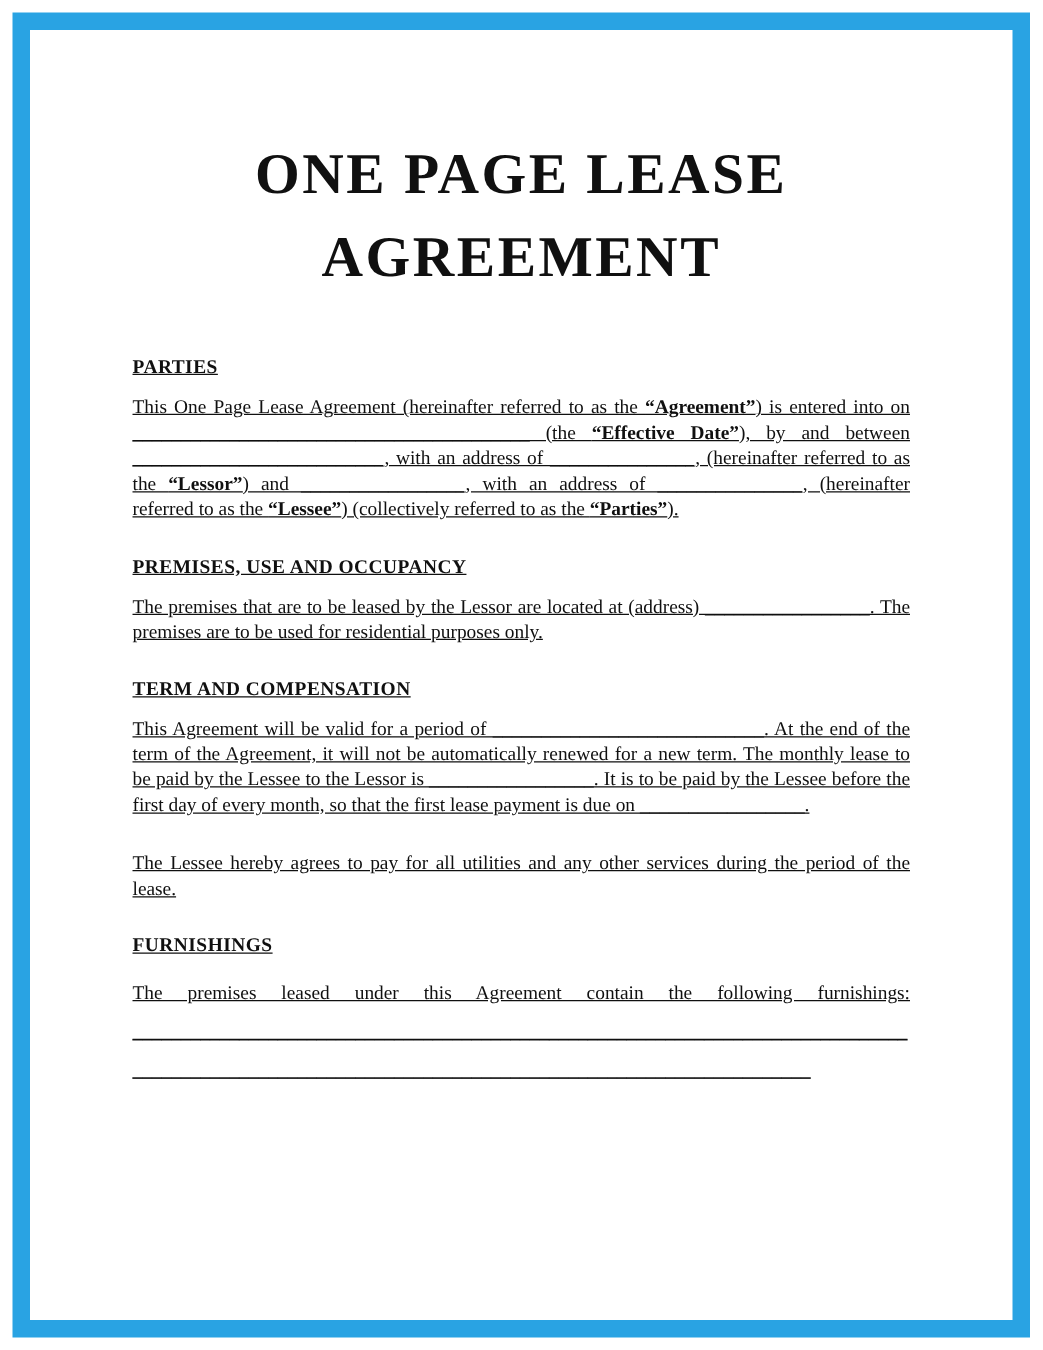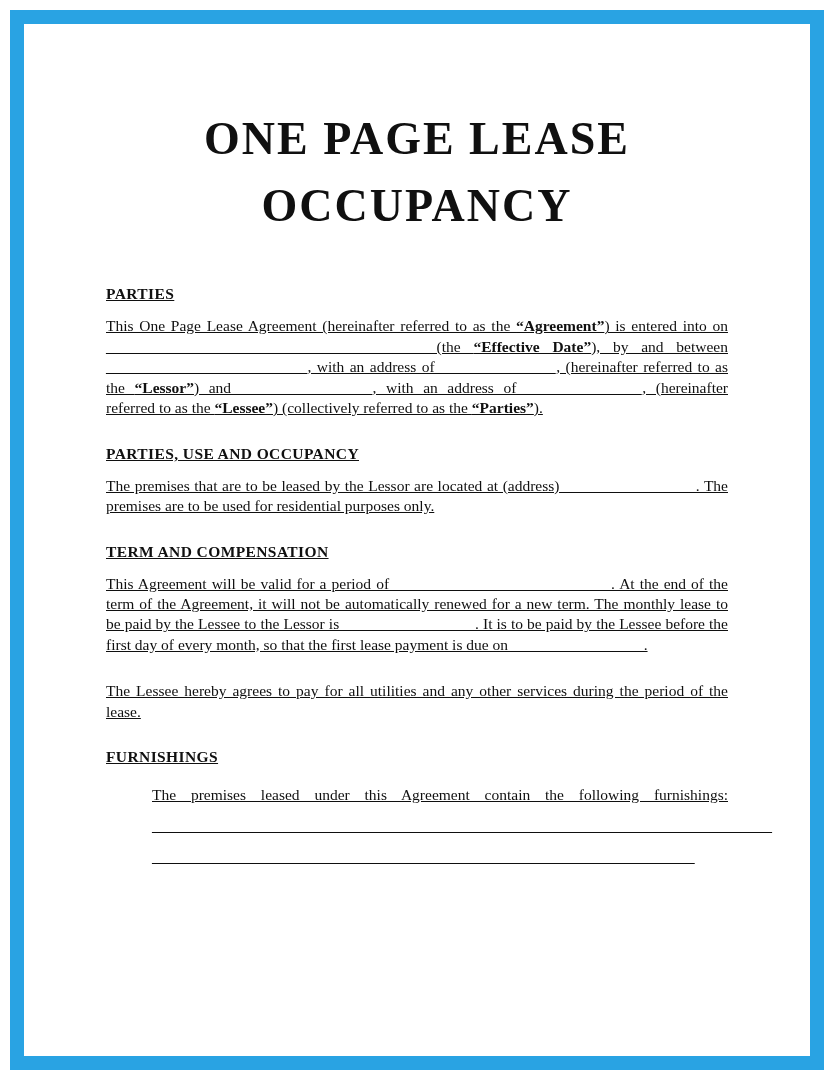--- a/index.html
+++ b/index.html
@@ -36,40 +36,40 @@
     letter-spacing:0.4px;
     margin-bottom:13px;
   }
   .section-body {
     font-size:15.5px;
     line-height:1.32;
     text-align:justify;
     word-break:normal;
     text-decoration:underline;
   }
-  .furnishings-body { line-height:2.0;margin-left:46px; }
+  .furnishings-body { line-height:2.0; }
 </style>
 </head>
 <body>
 
 <div class="frame">
   <div class="page">
 
     <h1 class="doc-title">
       <span>ONE PAGE LEASE</span><br>
-      <span>OCCUPANCY</span>
+      <span>AGREEMENT</span>
     </h1>
 
     <div class="section">
       <div class="section-heading">PARTIES</div>
       <p class="section-body"><span>This One Page Lease Agreement (hereinafter referred to as the </span><span style="font-weight: bold;">“Agreement”</span><span>) is entered into on _________________________________________ (the </span><span style="font-weight: bold;">“Effective Date”</span><span>), by and between __________________________, with an address of _______________, (hereinafter referred to as the </span><span style="font-weight: bold;">“Lessor”</span><span>) and _________________, with an address of _______________, (hereinafter referred to as the </span><span style="font-weight: bold;">“Lessee”</span><span>) (collectively referred to as the </span><span style="font-weight: bold;">“Parties”</span><span>).</span></p>
     </div>
 
     <div class="section">
-      <div class="section-heading">PARTIES, USE AND OCCUPANCY</div>
+      <div class="section-heading">PREMISES, USE AND OCCUPANCY</div>
       <p class="section-body"><span>The premises that are to be leased by the Lessor are located at (address) _________________. The premises are to be used for residential purposes only.</span></p>
     </div>
 
     <div class="section">
       <div class="section-heading">TERM AND COMPENSATION</div>
       <p class="section-body"><span>This Agreement will be valid for a period of ____________________________. At the end of the term of the Agreement, it will not be automatically renewed for a new term. The monthly lease to be paid by the Lessee to the Lessor is _________________. It is to be paid by the Lessee before the first day of every month, so that the first lease payment is due on _________________.</span></p>
     </div>
 
     <div class="section">
       <p class="section-body"><span>The Lessee hereby agrees to pay for all utilities and any other services during the period of the lease.</span></p>

